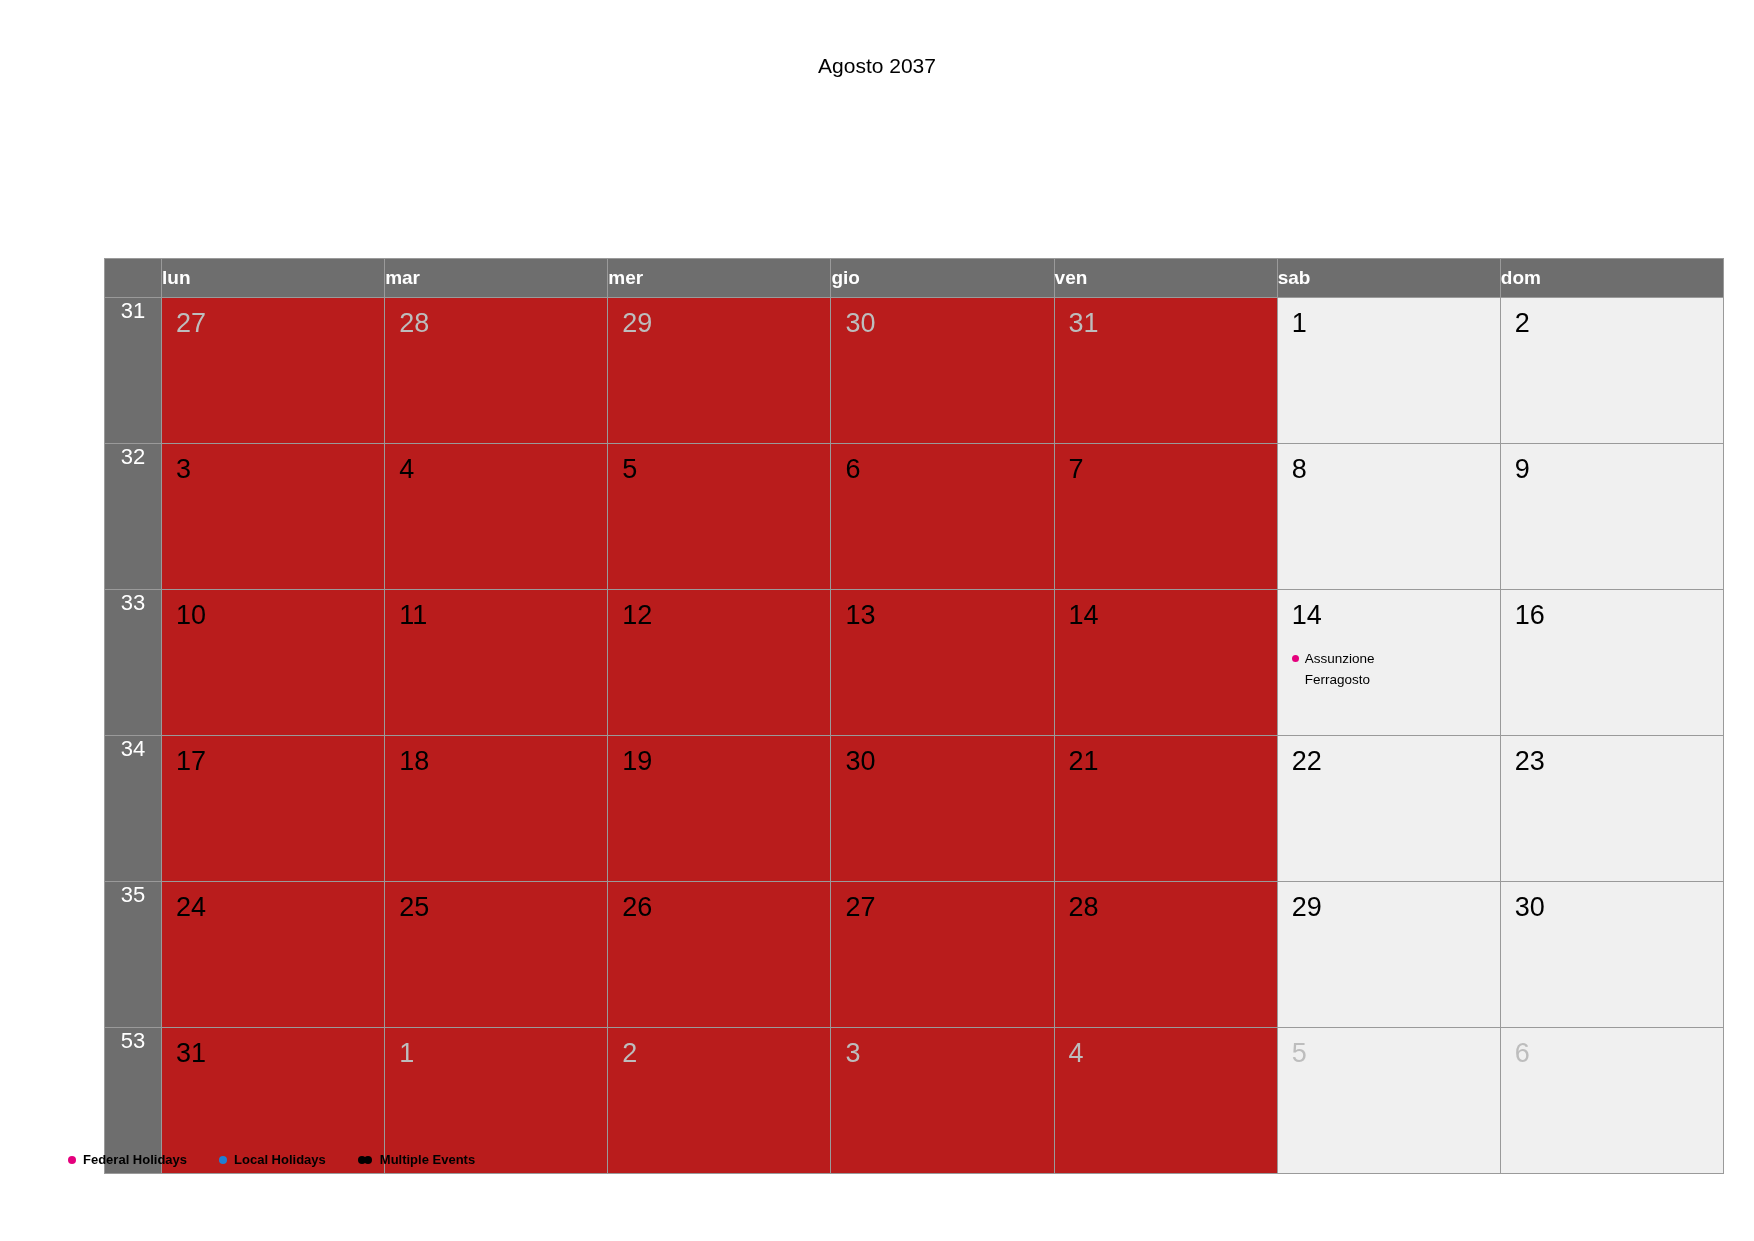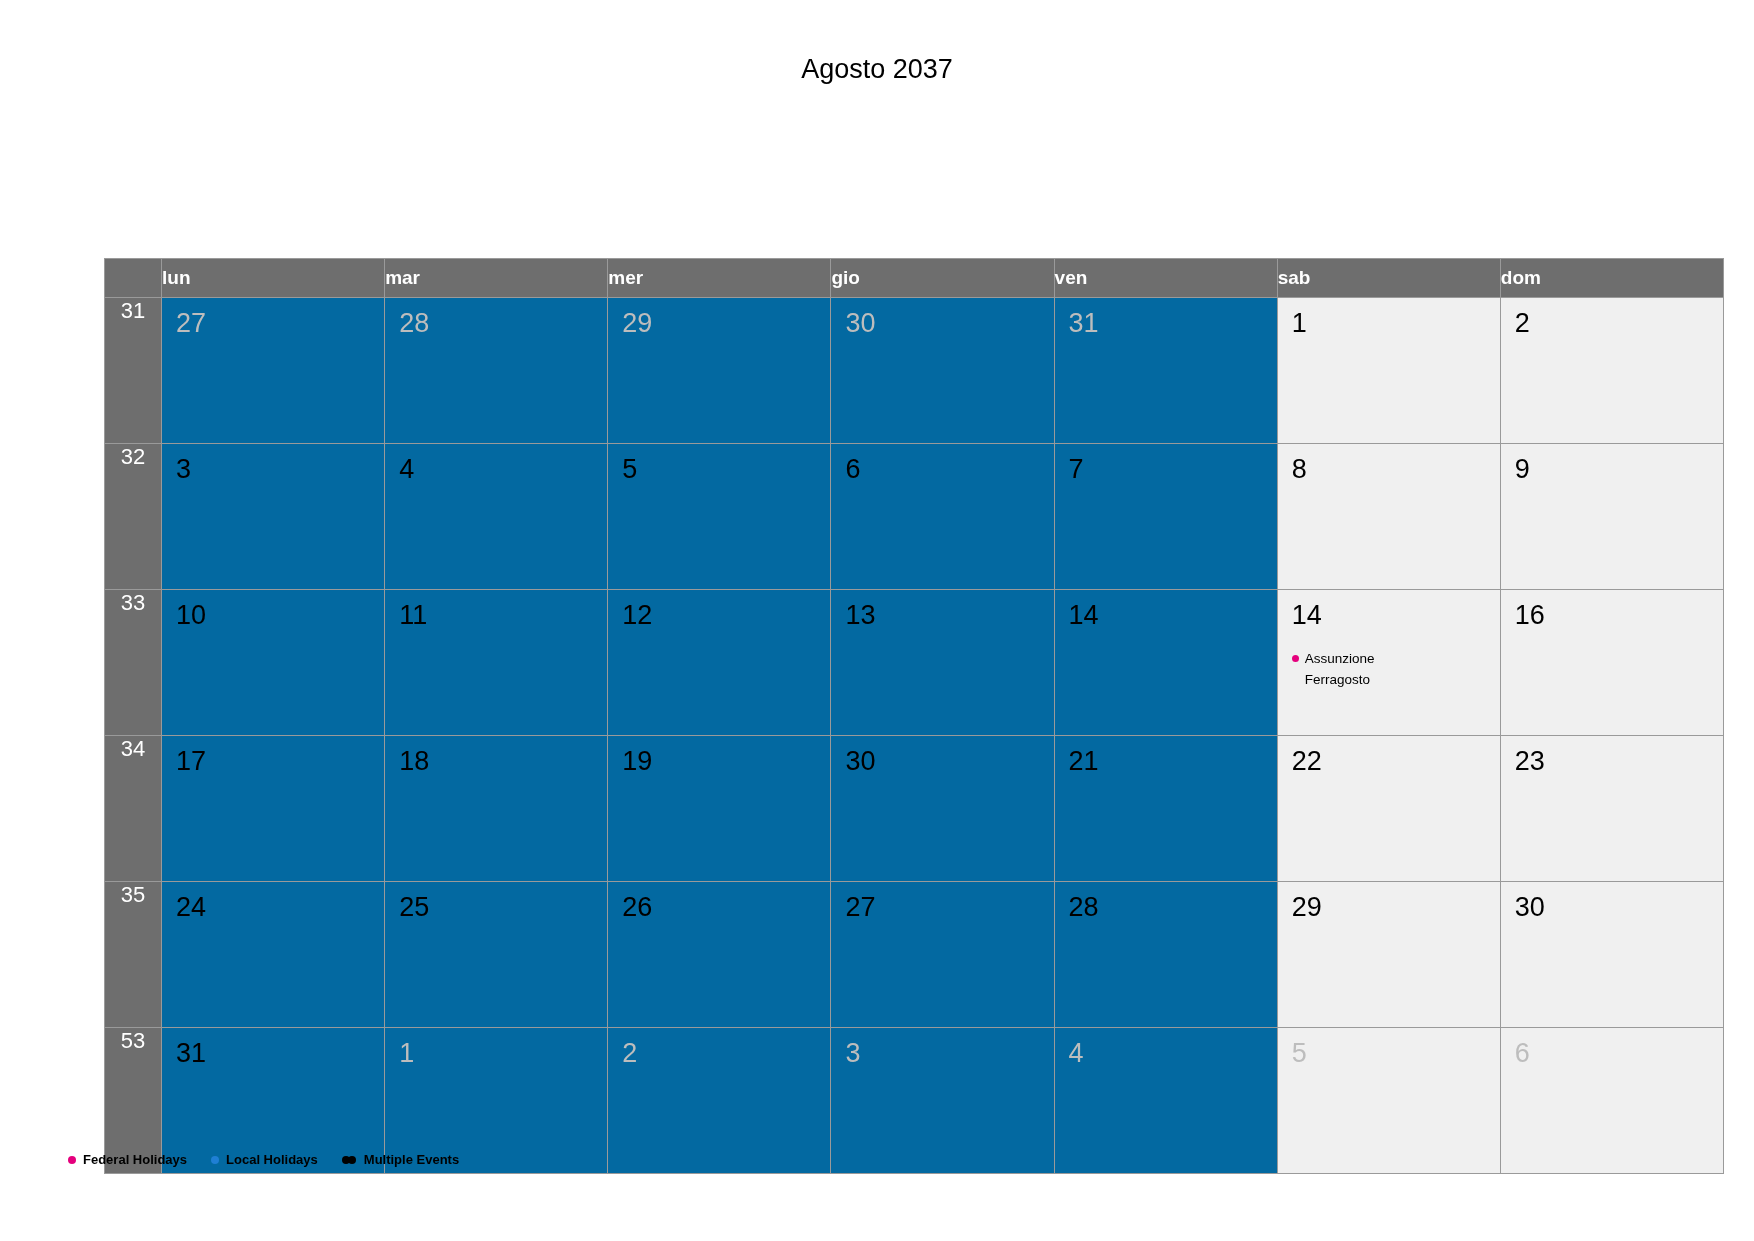--- a/index.html
+++ b/index.html
@@ -25,21 +25,21 @@
     padding-top: 42px;
   }
   .site-title {
     font-size: 48px;
     font-weight: bold;
     letter-spacing: -0.5px;
     line-height: 1.1;
     color: #000;
   }
   .month-title {
-    font-size: 27px;
+    font-size: 21px;
     font-weight: normal;
     margin-top: 12px;
     color: #000;
   }
   .calendar-wrap {
     position: absolute;
     left: 67px;
     top: 258px;
     width: 1444px;
     padding-left: 37px;
@@ -74,21 +74,21 @@
     font-size: 22px;
     font-weight: normal;
     text-align: center;
     vertical-align: top;
     padding-top: 8px;
     border: 1px solid #6e6e6e;
   }
   td.day {
     height: 145px;
     vertical-align: top;
-    background: #0369a1;
+    background: #b91c1c;
     position: relative;
   }
   td.day.weekend {
     background: #f0f0f0;
   }
   .daynum {
     font-size: 27px;
     line-height: 1;
     padding: 12px 0 0 14px;
     color: #000;
@@ -117,21 +117,21 @@
     top: -1px;
   }
   .bullet.federal { background: #e5007d; }
   .bullet.none { background: transparent; }
   .legend {
     position: absolute;
     left: 68px;
     top: 1152px;
     display: flex;
     align-items: center;
-    gap: 24px;
+    gap: 32px;
     font-size: 13px;
     font-weight: bold;
   }
   .legend-item {
     display: flex;
     align-items: center;
     gap: 7px;
   }
   .legend-dot {
     width: 8px;

